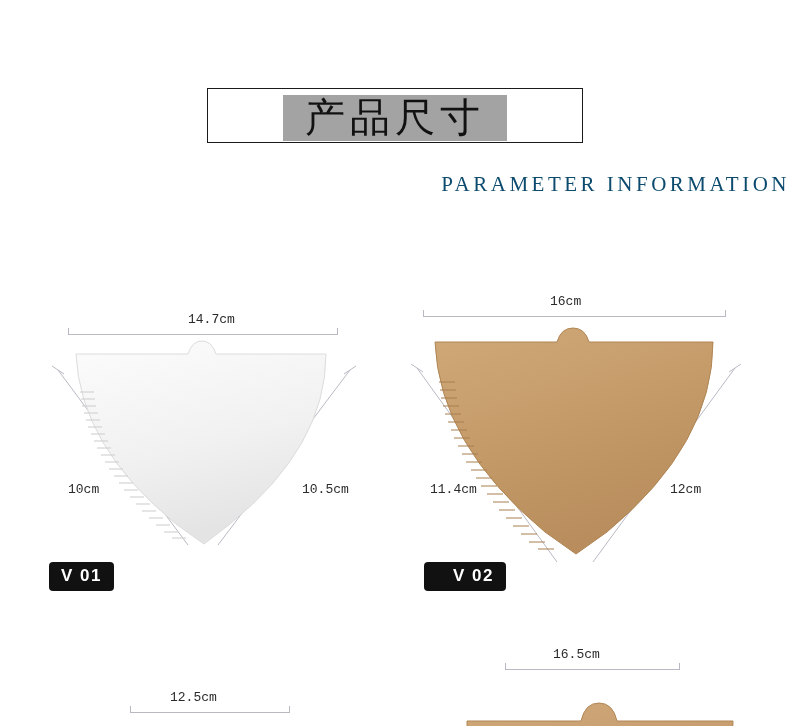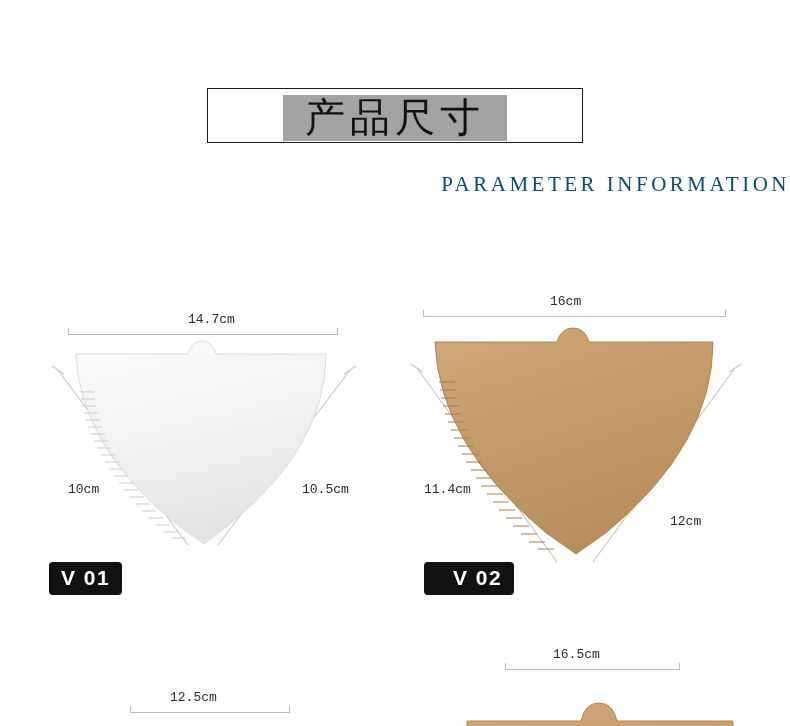--- a/index.html
+++ b/index.html
@@ -88,21 +88,21 @@
   
   .cone {
     position: absolute;
   }
 
   
   .badge {
     position: absolute;
     background: #111111;
     color: #ffffff;
-    font-size: 21px;
+    font-size: 17px;
     font-weight: bold;
     letter-spacing: 1.5px;
     padding: 4px 12px 5px 12px;
     border-radius: 4px;
     font-family: "Liberation Sans", sans-serif;
   }
 </style>
 </head>
 <body>
 
@@ -210,22 +210,22 @@
         <line x1="72" y1="178" x2="88" y2="178"></line>
       <line x1="78" y1="186" x2="94" y2="186"></line>
         <line x1="85" y1="194" x2="101" y2="194"></line>
       <line x1="92" y1="202" x2="108" y2="202"></line>
         <line x1="100" y1="210" x2="116" y2="210"></line>
       <line x1="108" y1="218" x2="124" y2="218"></line>
         <line x1="117" y1="225" x2="133" y2="225"></line>
     </g>
   </svg>
 
-  <div class="dim-label" style="left:19px; top:200px;">11.4cm</div>
-  <div class="dim-label" style="left:265px; top:200px;margin-top:32px;">12cm</div>
+  <div class="dim-label" style="left:25px; top:200px;">11.4cm</div>
+  <div class="dim-label" style="left:265px; top:200px;">12cm</div>
 
   <div class="badge" style="left:19px; top:280px;padding-left:29px;">V 02</div>
 </div>
 
 <div class="product prod-v03">
   <div class="dim-line dim-h" style="left:90px; top:22px; width:160px;"></div>
   <div class="dim-line" style="left:90px; top:16px; width:1px; height:7px;"></div>
   <div class="dim-line" style="left:249px; top:16px; width:1px; height:7px;"></div>
   <div class="dim-label" style="left:130px; top:0px;">12.5cm</div>
 </div>

